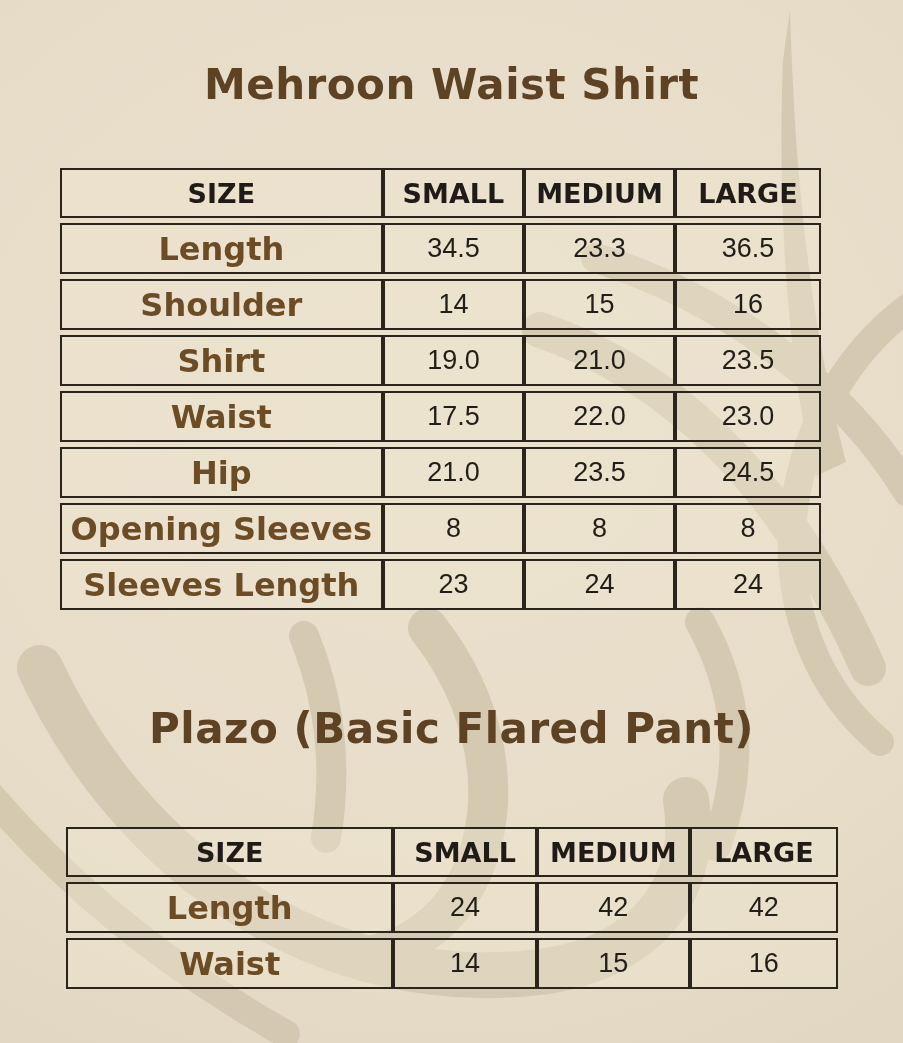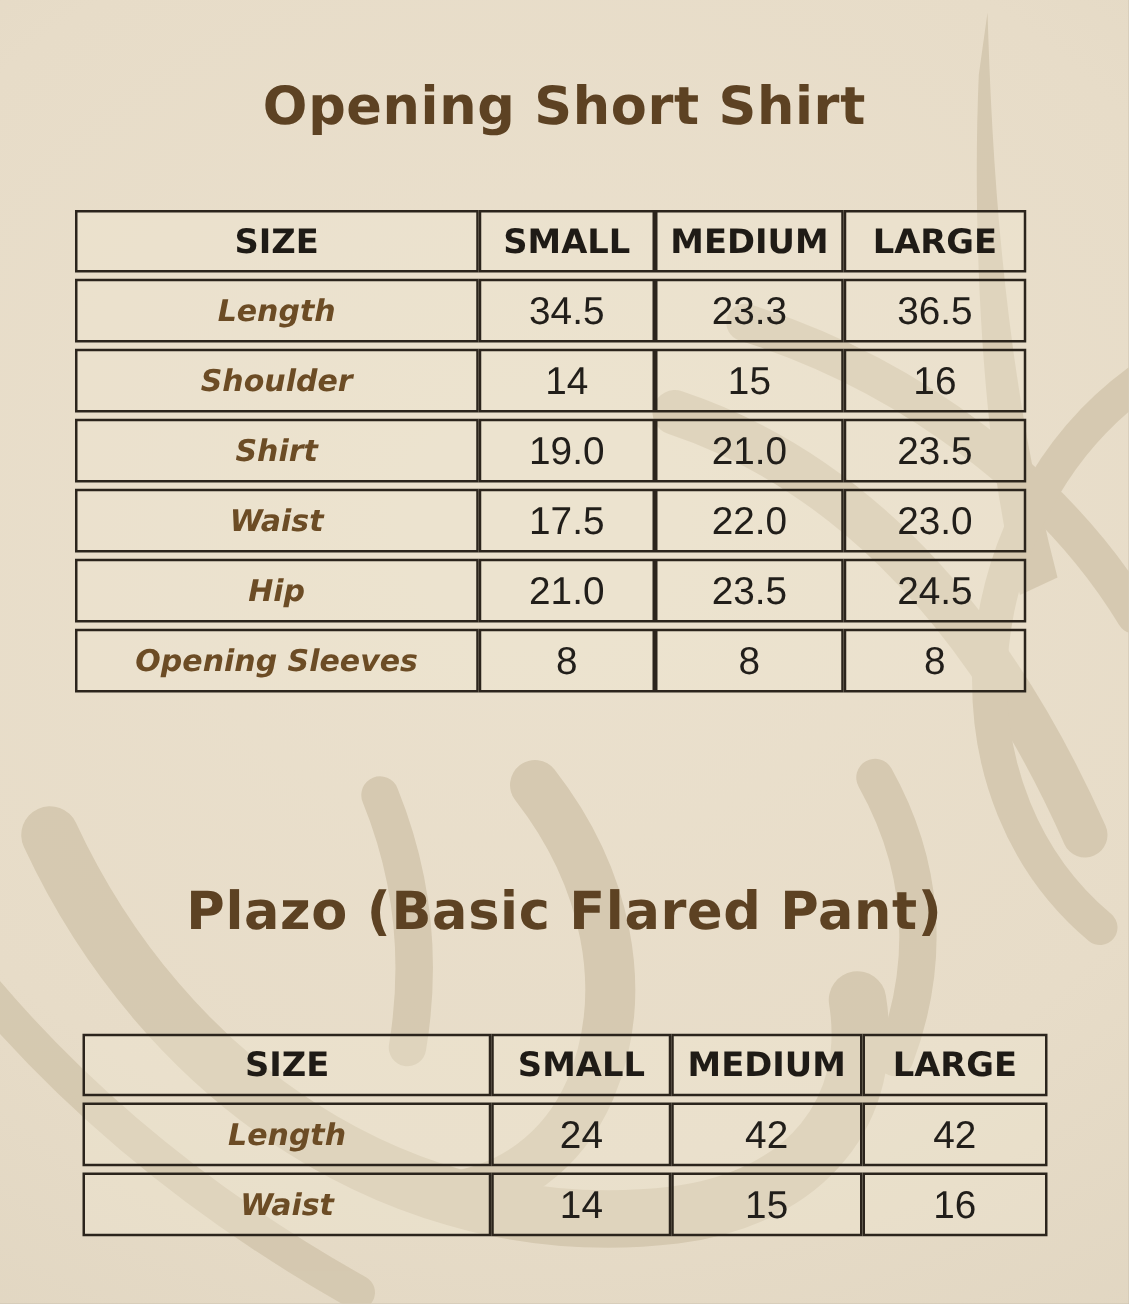--- a/index.html
+++ b/index.html
@@ -51,27 +51,26 @@
     height: 46px;
     font-family: "DejaVu Sans", "Liberation Sans", sans-serif;
     font-weight: bold;
     font-size: 27px;
     color: #1f1b16;
   }
   .size-table td { height: 47px; }
   .size-table td.label {
     font-family: "DejaVu Sans", "Liberation Sans", sans-serif;
     font-weight: bold;
-    font-size: 24px;
+    font-size: 32px;
     color: #6c4c25;
-    font-style: italic;
   }
   .size-table td.value {
     font-family: "Liberation Sans", sans-serif;
-    font-size: 31px;
+    font-size: 27px;
     color: #211e1a;
   }
   col.c-size   { width: 42.4%; }
   col.c-small  { width: 18.6%; }
   col.c-medium { width: 19.8%; }
   col.c-large  { width: 19.2%; }
 </style>
 </head>
 <body>
 
@@ -92,21 +91,21 @@
       <path d="M428 628 C 484 700 506 792 472 872 C 450 922 408 952 356 958" stroke-width="40"></path>
 
       <path d="M304 636 C 330 700 338 766 326 838" stroke-width="30"></path>
 
       <path d="M700 622 C 738 690 746 766 716 846" stroke-width="30"></path>
 
       <path d="M-14 790 C 62 880 158 962 286 1034" stroke-width="28"></path>
     </g>
   </svg>
 
-  <h1 class="section-title" id="title-1">Opening Short Shirt</h1>
+  <h1 class="section-title" id="title-1">Mehroon Waist Shirt</h1>
 
   <table class="size-table" id="table-1">
     <colgroup>
       <col class="c-size">
         <col class="c-small">
         <col class="c-medium">
         <col class="c-large">
     </colgroup>
   <thead>
         <tr>
@@ -146,20 +145,26 @@
           <td class="value">21.0</td>
           <td class="value">23.5</td>
           <td class="value">24.5</td>
         </tr>
         <tr>
           <td class="label">Opening Sleeves</td>
           <td class="value">8</td>
           <td class="value">8</td>
           <td class="value">8</td>
         </tr>
+        <tr>
+          <td class="label">Sleeves Length</td>
+          <td class="value">23</td>
+          <td class="value">24</td>
+          <td class="value">24</td>
+        </tr>
       </tbody>
     </table>
 
   <h1 class="section-title" id="title-2">Plazo (Basic Flared Pant)</h1>
 
   <table class="size-table" id="table-2">
     <colgroup>
       <col class="c-size">
         <col class="c-small">
         <col class="c-medium">

